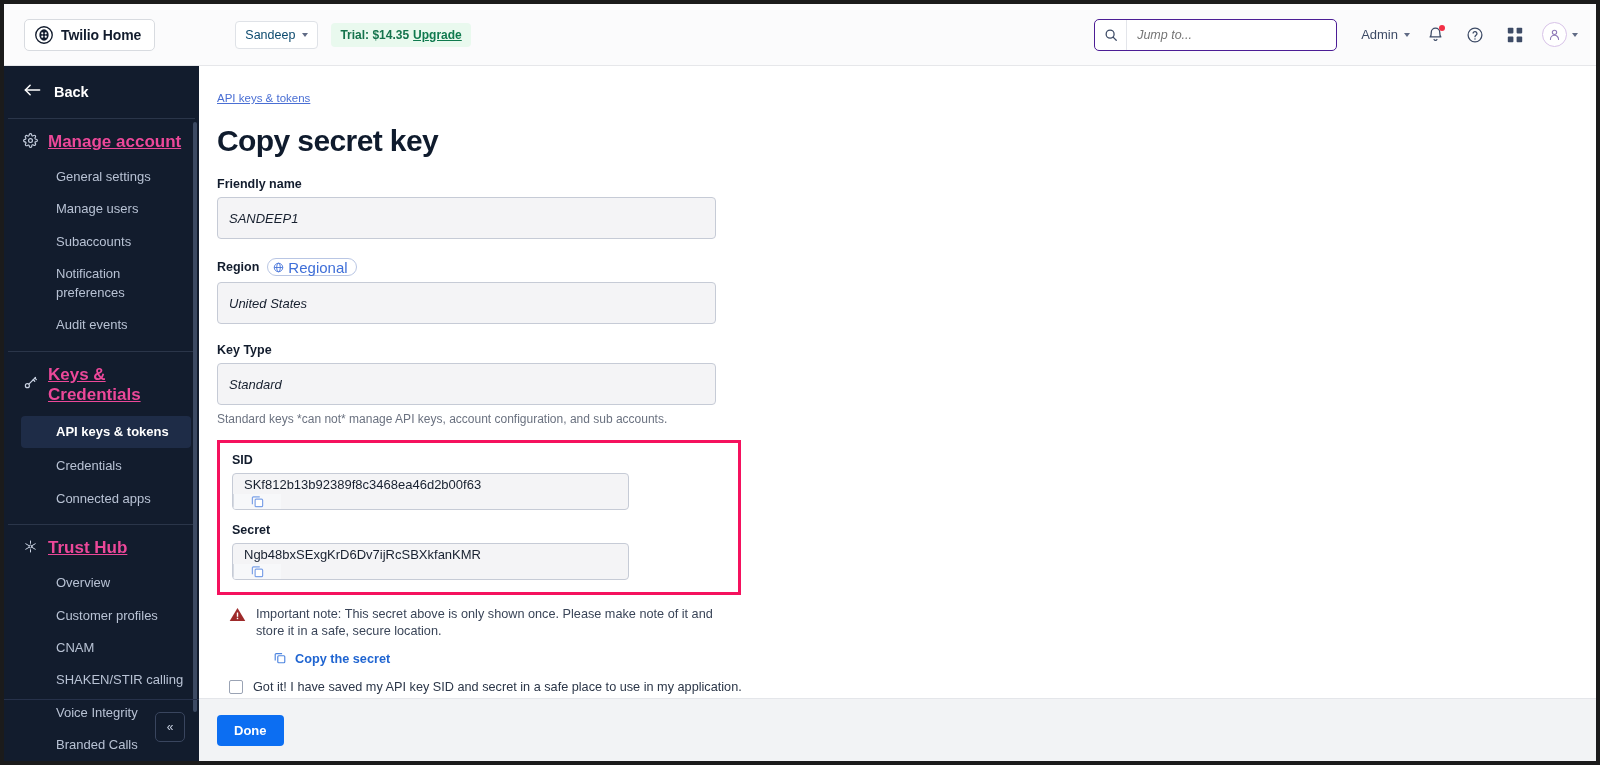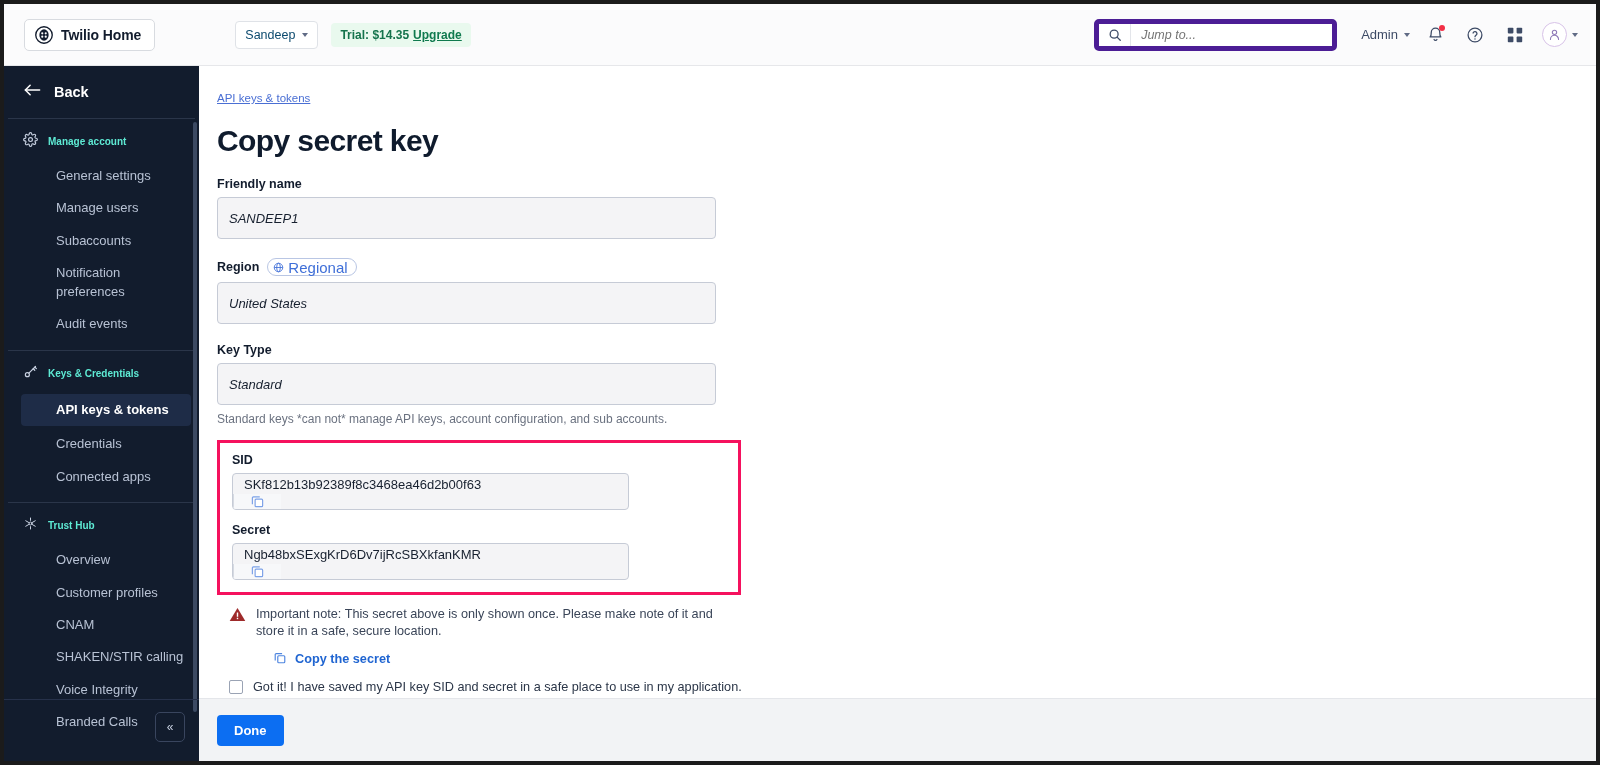--- a/index.html
+++ b/index.html
@@ -61,21 +61,21 @@
     font-size: 12px; color: #14734c; font-weight: 600;
   }
   .trial-badge .up {
     color: #0f7a4e; text-decoration: underline; font-weight: 700; cursor: pointer;
   }
 
   .top-right { margin-left: auto; display: flex; align-items: center; padding-right: 18px; gap: 0; }
   .jumpto {
     width: 243px; height: 32px;
     display: flex; align-items: center;
-    border: 5px solid #4c1d95; border-radius: 5px; background: #fff;
+    border: 1px solid #4c1d95; border-radius: 5px; background: #fff;
     overflow: hidden; cursor: text;
   }
   .jumpto .mag { width: 32px; height: 30px; display: flex; align-items: center; justify-content: center;
                  border-right: 1px solid #e3e5ea; }
   .jumpto input {
     border: none; outline: none; height: 30px; width: 200px;
     font-size: 12.5px; font-style: italic; color: #6b7280;
     font-family: "Liberation Sans", sans-serif; padding-left: 10px; background: transparent;
   }
   .admin-btn { display: flex; align-items: center; gap: 6px; margin-left: 24px; cursor: pointer; }
@@ -101,21 +101,21 @@
   .back-row {
     height: 52px; display: flex; align-items: center; gap: 12px;
     padding-left: 19px; cursor: pointer;
   }
   .back-row .label { font-size: 14.5px; font-weight: 700; color: #fff; }
   .sb-divider { height: 1px; background: #2a3549; margin: 0 4px; }
   .sb-group-head {
     display: flex; align-items: center; gap: 10px;
     padding: 13px 0 9px 19px;
   }
-  .sb-group-head .label { font-size: 10px; font-weight: 700; color: #5eead4; }
+  .sb-group-head .label { font-size: 17px; font-weight: 700; color: #ec4899; text-decoration: underline; }
   .sb-item {
     display: block; padding: 7px 8px 7px 52px;
     font-size: 13px; color: #b8c2d4; line-height: 1.42;
     cursor: pointer;
   }
   .sb-item.active {
     background: #1e2c47; color: #ffffff; font-weight: 700;
     margin: 2px 8px 2px 17px; padding-left: 35px; border-radius: 4px;
   }
   .sb-scroll-thumb {

